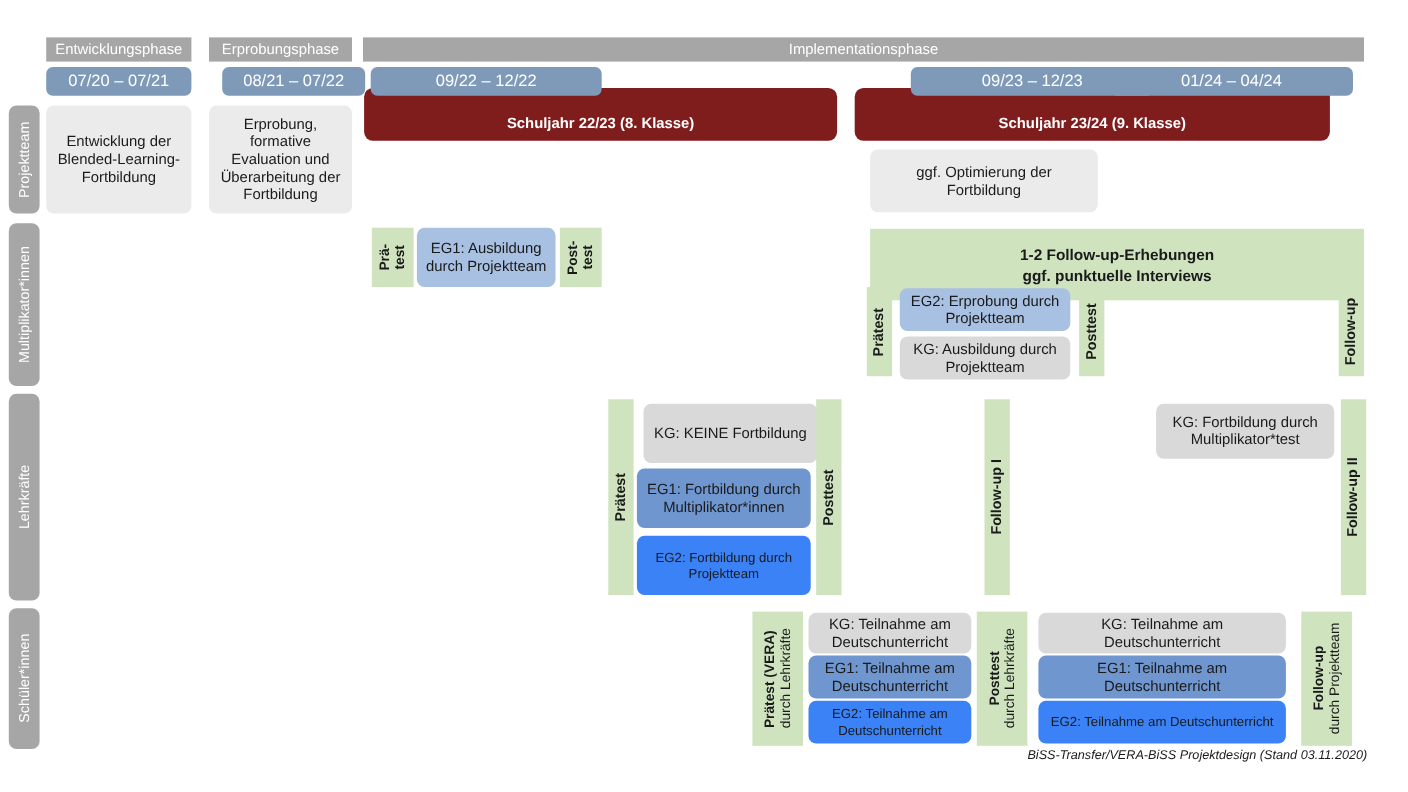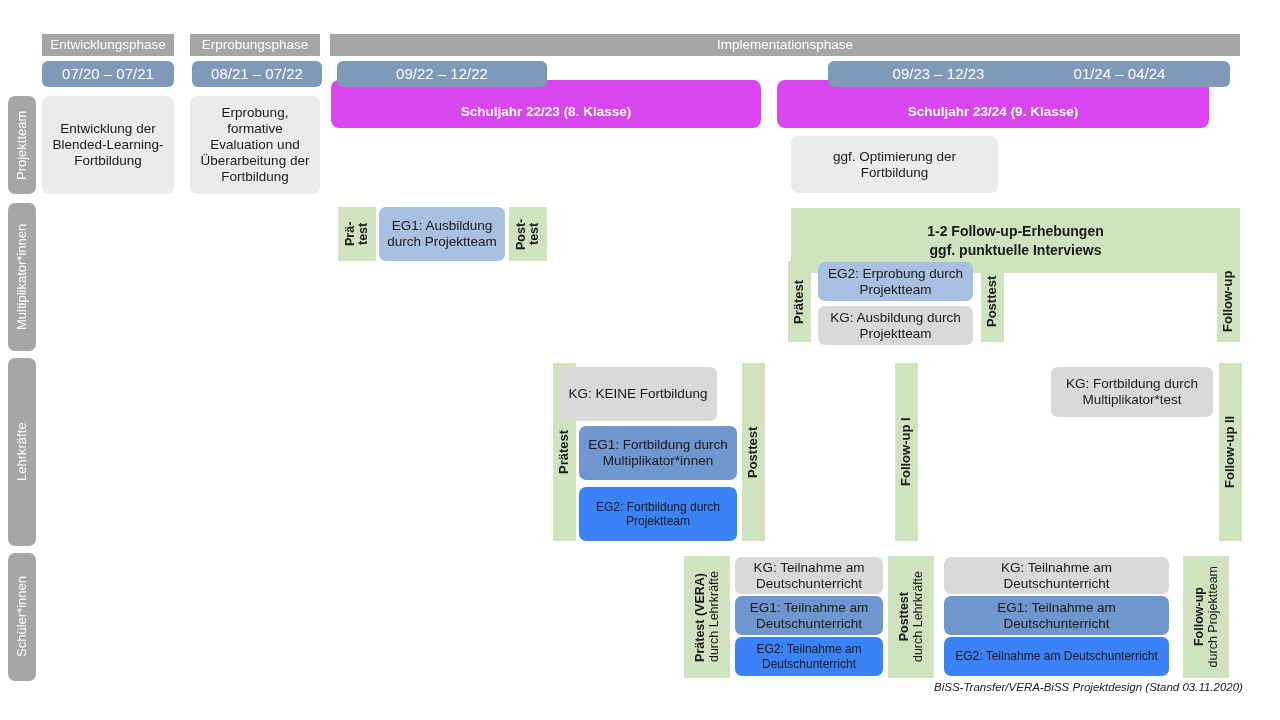--- a/index.html
+++ b/index.html
@@ -25,21 +25,21 @@
     background:#a6a6a6;color:#ffffff;
     border-radius:0;
     font-size:13.5px;
   }
   .period{
     background:#7f9ab8;color:#ffffff;
     font-size:15px;
     border-radius:6px;
   }
   .schuljahr-band{
-    background:#d946ef;color:#ffffff;
+    background:#7f1d1d;color:#ffffff;
     font-weight:bold;font-size:13.5px;
     border-radius:8px;
     align-items:flex-end;
     padding-bottom:8px;
   }
   .rowlabel{
     background:#a6a6a6;color:#ffffff;
     border-radius:7px;
     font-size:13px;
     writing-mode:vertical-rl;
@@ -103,21 +103,21 @@
 <div id="stage">
 
   <div class="box phase-head" style="left:42px;top:34px;width:132px;height:22px;">Entwicklungsphase</div>
   <div class="box phase-head" style="left:190px;top:34px;width:130px;height:22px;">Erprobungsphase</div>
   <div class="box phase-head" style="left:330px;top:34px;width:910px;height:22px;">Implementationsphase</div>
 
   <div class="box schuljahr-band" style="left:331px;top:80px;width:430px;height:48px;">Schuljahr 22/23 (8. Klasse)</div>
   <div class="box schuljahr-band" style="left:777px;top:80px;width:432px;height:48px;">Schuljahr 23/24 (9. Klasse)</div>
 
   <div class="box period" style="left:42px;top:61px;width:132px;height:26px;">07/20 – 07/21</div>
-  <div class="box period" style="left:192px;top:61px;width:130px;height:26px;">08/21 – 07/22</div>
+  <div class="box period" style="left:202px;top:61px;width:130px;height:26px;">08/21 – 07/22</div>
   <div class="box period" style="left:337px;top:61px;width:210px;height:26px;">09/22 – 12/22</div>
   <div class="box period" style="left:828px;top:61px;width:221px;height:26px;">09/23 – 12/23</div>
   <div class="box period" style="left:1009px;top:61px;width:221px;height:26px;">01/24 – 04/24</div>
 
   <div class="box rowlabel" style="left:8px;top:96px;width:28px;height:98px;">Projektteam</div>
   <div class="box rowlabel" style="left:8px;top:203px;width:28px;height:148px;">Multiplikator*innen</div>
   <div class="box rowlabel" style="left:8px;top:358px;width:28px;height:188px;">Lehrkräfte</div>
   <div class="box rowlabel" style="left:8px;top:553px;width:28px;height:128px;">Schüler*innen</div>
 
   <div class="box greylight multi" style="left:42px;top:96px;width:132px;height:98px;padding:4px 8px;">Entwicklung der Blended-Learning-Fortbildung</div>
@@ -133,21 +133,21 @@
   <div class="box followup-banner" style="left:791px;top:208px;width:449px;height:65px;">1-2 Follow-up-Erhebungen
 ggf. punktuelle Interviews</div>
 
   <div class="box green vert" style="left:788px;top:261px;width:23px;height:81px;font-size:13px;">Prätest</div>
   <div class="box blue-mid multi" style="left:818px;top:262px;width:155px;height:39px;padding:2px 6px;">EG2: Erprobung durch Projektteam</div>
   <div class="box grey multi" style="left:818px;top:306px;width:155px;height:39px;padding:2px 6px;">KG: Ausbildung durch Projektteam</div>
   <div class="box green vert" style="left:981px;top:261px;width:23px;height:81px;font-size:13px;">Posttest</div>
   <div class="box green vert" style="left:1217px;top:261px;width:23px;height:81px;font-size:13px;">Follow-up</div>
 
   <div class="box green vert" style="left:553px;top:363px;width:23px;height:178px;font-size:13px;">Prätest</div>
-  <div class="box grey multi" style="left:559px;top:367px;width:158px;height:54px;padding:2px 6px;">KG:  KEINE Fortbildung</div>
+  <div class="box grey multi" style="left:585px;top:367px;width:158px;height:54px;padding:2px 6px;">KG:  KEINE Fortbildung</div>
   <div class="box blue-dark multi" style="left:579px;top:426px;width:158px;height:54px;padding:2px 6px;">EG1: Fortbildung durch Multiplikator*innen</div>
   <div class="box blue-light multi" style="left:579px;top:487px;width:158px;height:54px;padding:2px 6px;">EG2: Fortbildung durch Projektteam</div>
   <div class="box green vert" style="left:742px;top:363px;width:23px;height:178px;font-size:13px;">Posttest</div>
 
   <div class="box green vert" style="left:895px;top:363px;width:23px;height:178px;font-size:13px;">Follow-up I</div>
   <div class="box grey multi" style="left:1051px;top:367px;width:162px;height:50px;padding:2px 6px;">KG: Fortbildung durch Multiplikator*test</div>
   <div class="box green vert" style="left:1219px;top:363px;width:23px;height:178px;font-size:13px;">Follow-up II</div>
 
   <div class="box green vert-stack" style="left:684px;top:556px;width:46px;height:122px;">
     <span class="vert" style="font-size:12.5px;">Prätest (VERA)</span>

